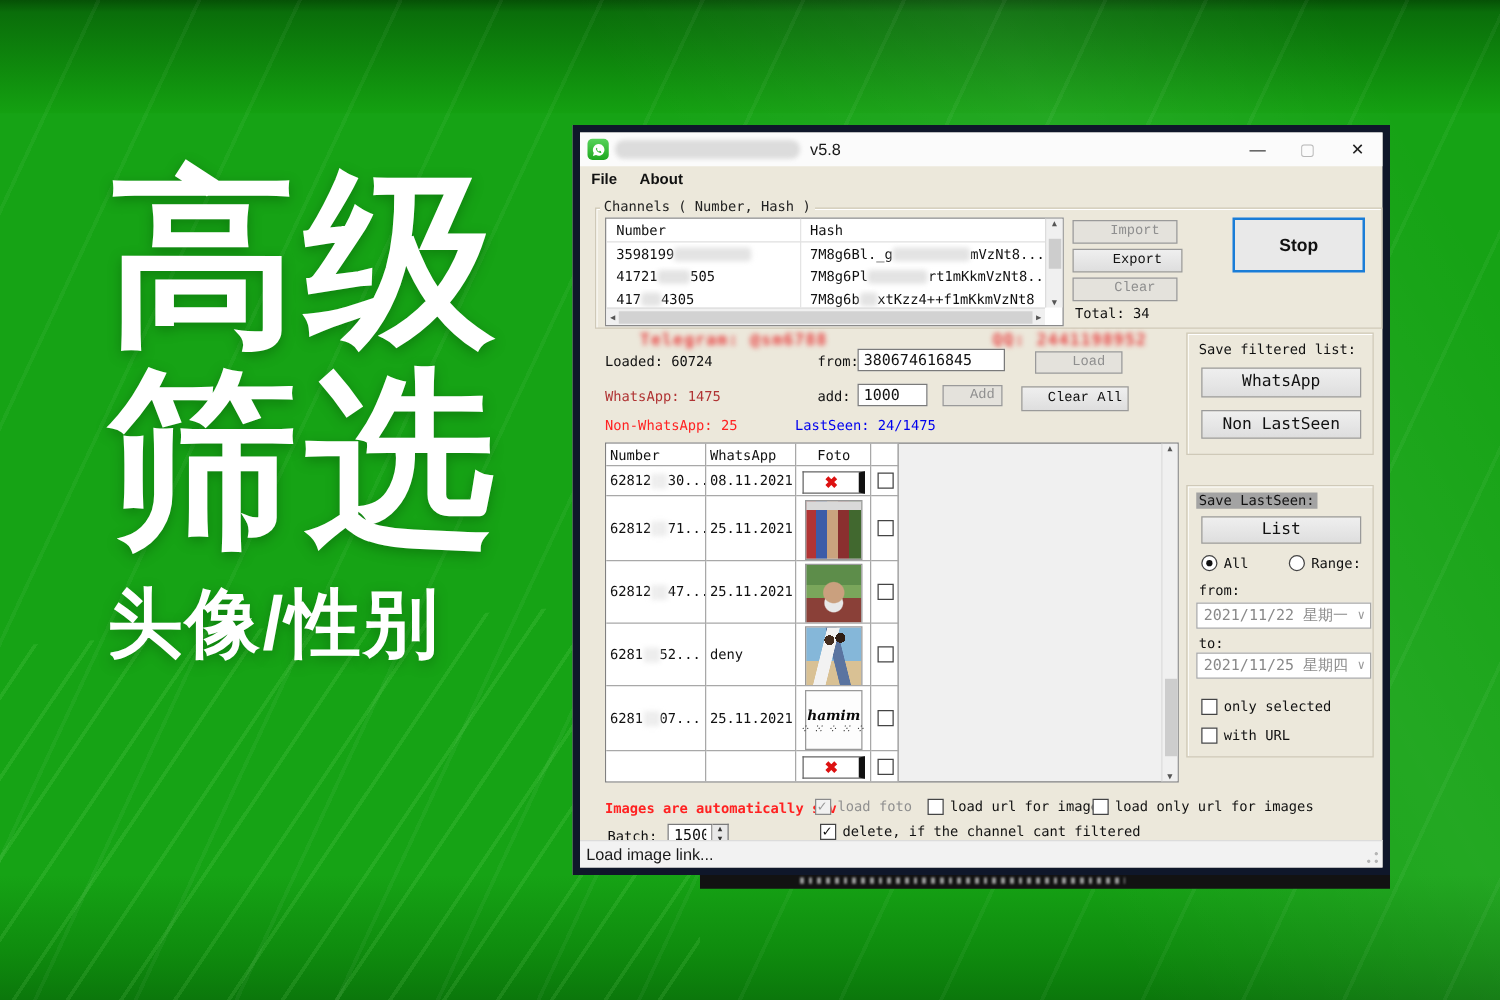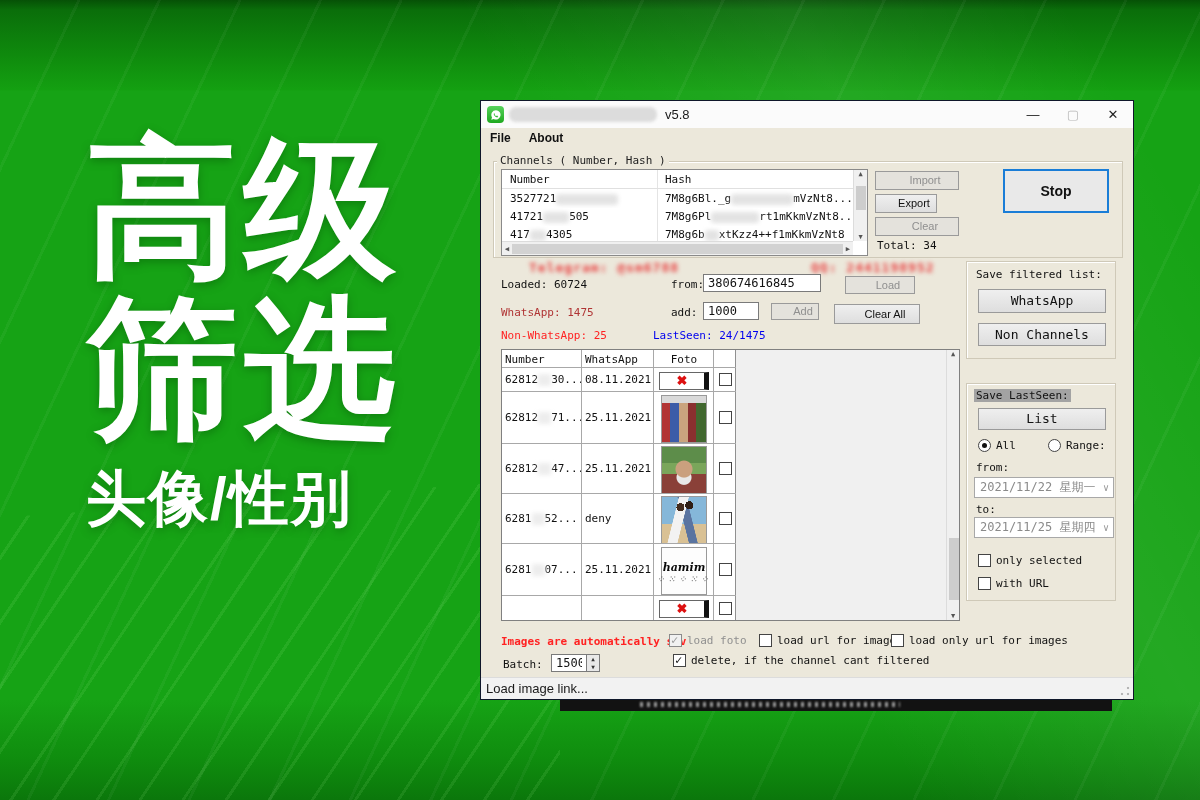--- a/index.html
+++ b/index.html
@@ -21,22 +21,22 @@
     transform:skewY(-4deg);
   }
 
   
   .poster { position:absolute; left:86px; top:128px; color:#fff; z-index:2;
     text-shadow:0 3px 10px rgba(0,60,0,.35); }
   .poster .big { font-size:152px; line-height:160px; font-weight:900; letter-spacing:6px; }
   .poster .sub { font-size:60px; line-height:66px; font-weight:600; margin-top:18px; letter-spacing:2px; }
 
   
-  .window { position:absolute; left:480px; top:100px; width:654px; height:600px;
-    background:#ece8db; border:1px solid #0f172a; z-index:3;
+  .window { position:absolute; left:458px; top:100px; width:654px; height:600px;
+    background:#ece8db; border:6px solid #0f172a; z-index:3;
     font-family:"DejaVu Sans Mono", monospace; font-size:11px; color:#111; }
   .titlebar { position:absolute; left:0; top:0; right:0; height:27px; background:#fbfbfb;
     display:flex; align-items:center; font-family:"Liberation Sans",sans-serif; }
   .app-icon { width:17px; height:17px; margin:0 5px 0 6px; border-radius:4px;
     background:linear-gradient(180deg,#57d35b,#1ea81f); display:flex; align-items:center; justify-content:center; }
   .app-icon svg { width:12px; height:12px; }
   .title-censor { width:148px; height:15px; background:#dcdcdc; border-radius:7px; filter:blur(1.5px); margin-right:8px; }
   .title-ver { font-size:13px; color:#1a1a1a; }
   .cap-btns { margin-left:auto; display:flex; align-items:center; height:100%; }
   .cap { width:40px; text-align:center; font-size:13px; color:#222; line-height:27px; }
@@ -61,21 +61,21 @@
   .ch-hash { position:absolute; left:163px; }
   .cz { display:inline-block; background:#e3e3e3; border-radius:3px; filter:blur(2px); vertical-align:middle; height:11px; }
   .vscroll { position:absolute; right:0; top:0; bottom:0; width:14px; background:#f0f0f0; border-left:1px solid #dcdcdc;
     display:flex; flex-direction:column; align-items:center; justify-content:space-between; font-size:7px; color:#555; }
   .vscroll .thumb { position:absolute; left:2px; width:10px; background:#cdcdcd; }
   .hscroll { position:absolute; left:0; right:14px; bottom:0; height:14px; background:#f0f0f0; border-top:1px solid #dcdcdc;
     display:flex; align-items:center; justify-content:space-between; font-size:7px; color:#555; padding:0 3px; }
   .hscroll .hthumb { height:10px; background:#d2d2d2; flex:1; margin:0 3px; }
 
   .btn { position:absolute; background:linear-gradient(180deg,#efefef,#dedede); border:1px solid #9a9a9a;
-    text-align:center; font-family:Liberation Sans, sans-serif; font-size:11px; color:#111;padding-left:16px; }
+    text-align:center; font-family:Liberation Mono, monospace; font-size:11px; color:#111;padding-left:16px; }
   .btn.dis { color:#8f8f8f; background:#e4e2dc; }
   .stop-btn { position:absolute; left:522px; top:68px; width:106px; height:44px; background:#e9e9e9;
     border:2px solid #1a7dd7; font-family:"Liberation Sans",sans-serif; font-weight:700; font-size:14px;
     display:flex; align-items:center; justify-content:center; }
 
   .contact { position:absolute; top:159px; color:#e84040; font-weight:700; font-size:13px; filter:blur(2.2px); letter-spacing:1px; }
 
   .lbl { position:absolute; white-space:nowrap; }
   .maroon { color:#b03434; }
   .red { color:#ff2222; }
@@ -183,21 +183,21 @@
   <div class="groupbox" style="left:12px; top:60px; width:630px; height:97px;"></div>
   <div class="gb-label" style="left:16px; top:53px;">Channels ( Number, Hash )</div>
 
   <div class="chtable">
     <div class="ch-colsep"></div>
     <div class="ch-head">
       <span class="ch-h-num">Number</span>
       <span class="ch-h-hash">Hash</span>
     </div>
     <div class="ch-row" style="top:20px;">
-      <span class="ch-num"><span>3527721</span><span class="cz" style="width:62px;"></span></span>
+      <span class="ch-num"><span>3598199</span><span class="cz" style="width:62px;"></span></span>
       <span class="ch-hash"><span>7M8g6Bl._g</span><span class="cz" style="width:62px;"></span><span>mVzNt8...</span></span>
     </div>
     <div class="ch-row" style="top:38px;">
       <span class="ch-num"><span>41721</span><span class="cz" style="width:26px;"></span><span>505</span></span>
       <span class="ch-hash"><span>7M8g6Pl</span><span class="cz" style="width:48px;"></span><span>rt1mKkmVzNt8...</span></span>
     </div>
     <div class="ch-row" style="top:56px;">
       <span class="ch-num"><span>417</span><span class="cz" style="width:16px;"></span><span>4305</span></span>
       <span class="ch-hash"><span>7M8g6b</span><span class="cz" style="width:14px;"></span><span>xtKzz4++f1mKkmVzNt8</span></span>
     </div>
@@ -207,21 +207,21 @@
       <span>▼</span>
     </div>
     <div class="hscroll">
       <span>◀</span>
       <span class="hthumb"></span>
       <span>▶</span>
     </div>
   </div>
 
   <div class="btn dis" style="left:394px; top:70px; width:84px; height:19px; line-height:17px;">Import</div>
-  <div class="btn" style="left:394px; top:93px; width:62px; height:19px; line-height:17px;">Export</div>
+  <div class="btn" style="left:394px; top:93px; width:88px; height:19px; line-height:17px;">Export</div>
   <div class="btn dis" style="left:394px; top:116px; width:84px; height:19px; line-height:17px;">Clear</div>
   <div class="lbl" style="left:396px; top:138px;">Total: 34</div>
 
   <div class="stop-btn">Stop</div>
 
   <span class="contact" style="left:48px;">Telegram: @sm6788</span>
   <span class="contact" style="left:330px;">QQ: 2441198952</span>
 
   <div class="lbl" style="left:20px; top:177px;">Loaded: 60724</div>
   <div class="lbl" style="left:190px; top:177px;">from:</div>
@@ -317,21 +317,21 @@
     <div class="vscroll" style="width:13px;">
       <span>▲</span>
       <span class="thumb" style="top:188px; height:62px;"></span>
       <span>▼</span>
     </div>
   </div>
 
   <div class="groupbox" style="left:485px; top:160px; width:150px; height:98px;"></div>
   <div class="lbl" style="left:493px; top:167px; background:#ece8db; padding:0 2px; z-index:4;">Save filtered list:</div>
   <div class="rp-btn" style="top:188px; height:24px; line-height:22px;">WhatsApp</div>
-  <div class="rp-btn" style="top:222px; height:23px; line-height:21px;">Non Channels</div>
+  <div class="rp-btn" style="top:222px; height:23px; line-height:21px;">Non LastSeen</div>
 
   <div class="groupbox" style="left:485px; top:282px; width:150px; height:218px;"></div>
   <div class="lbl" style="left:493px; top:288px; background:#a3a3a3; padding:0 2px; z-index:4;">Save LastSeen:</div>
   <div class="rp-btn" style="top:307px; height:22px; line-height:20px;">List</div>
 
   <div class="cb-row" style="left:497px; top:338px;">
     <span class="radio sel"></span>
     <span>All</span>
   </div>
   <div class="cb-row" style="left:567px; top:338px;">

